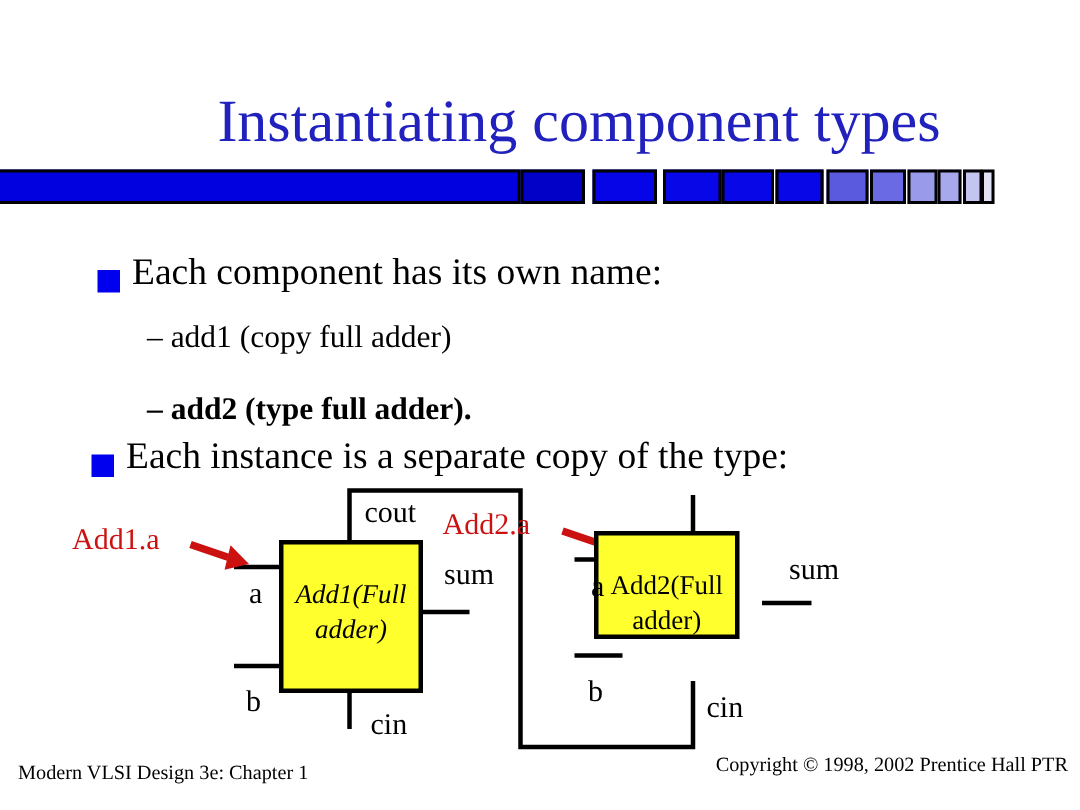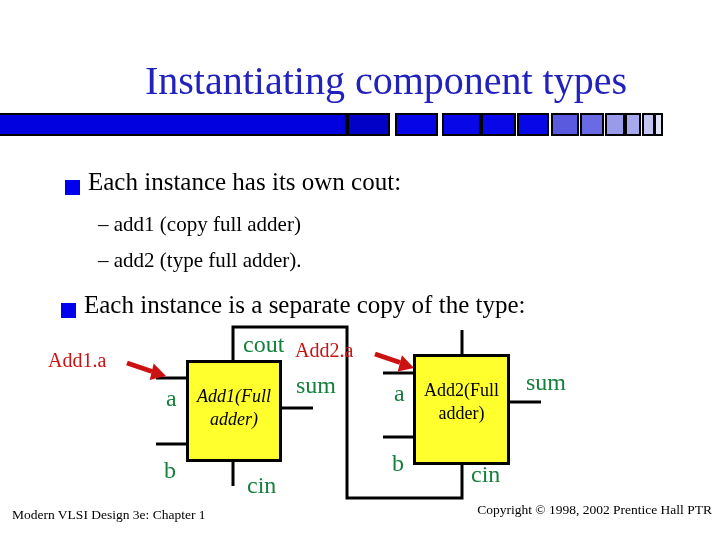--- a/index.html
+++ b/index.html
@@ -18,21 +18,21 @@
   
   .bullet-square{position:absolute;width:15px;height:15px;background:#0000EE;}
   .bullet-text{position:absolute;font-size:25px;color:#000000;white-space:nowrap;}
   .sub-bullet{position:absolute;font-size:21px;color:#000000;white-space:nowrap;}
   
   #diagram-svg{position:absolute;left:0;top:0;width:720px;height:540px;}
   .adder-box{
     position:absolute;background:#FFFF2E;border:3px solid #000000;
     text-align:center;font-size:18px;line-height:23px;padding-top:22px;box-sizing:border-box;
   }
-  .pin-label{position:absolute;font-size:24px;color:#15803d;white-space:nowrap;}
+  .pin-label{position:absolute;font-size:20px;color:#000000;white-space:nowrap;}
   .pointer-label{position:absolute;font-size:20px;color:#CC1111;white-space:nowrap;}
   
   .footer-text{position:absolute;font-size:13.5px;color:#000000;white-space:nowrap;}
   #footer-left{left:12px;top:507px;}
   #footer-right{right:8px;top:502px;}
 </style>
 </head>
 <body>
 
 <div id="slide">
@@ -48,23 +48,23 @@
       <div class="bar-seg" style="left: 519px; width: 28px; background: rgb(7, 7, 232);"></div>
       <div class="bar-seg" style="left: 553px; width: 24px; background: rgb(90, 90, 223);"></div>
       <div class="bar-seg" style="left: 582px; width: 20px; background: rgb(106, 106, 228);"></div>
       <div class="bar-seg" style="left: 607px; width: 16px; background: rgb(154, 154, 234);"></div>
       <div class="bar-seg" style="left: 627px; width: 12px; background: rgb(168, 168, 236);"></div>
       <div class="bar-seg" style="left: 644px; width: 9px; background: rgb(196, 196, 240);"></div>
       <div class="bar-seg" style="left: 656px; width: 5px; background: rgb(226, 226, 246);"></div>
     </div>
 
   <div class="bullet-square" style="left:65px;top:180px;"></div>
-  <div class="bullet-text" style="left:88px;top:168px;">Each instance has its own cout:</div>
+  <div class="bullet-text" style="left:88px;top:168px;">Each component has its own name:</div>
   <div class="sub-bullet" style="left:98px;top:212px;">– add1 (copy full adder)</div>
-  <div class="sub-bullet" style="left:98px;top:248px;">– add2 (type full adder).</div>
+  <div class="sub-bullet" style="left:98px;top:260px;font-weight:bold;">– add2 (type full adder).</div>
 
   <div class="bullet-square" style="left:61px;top:303px;"></div>
   <div class="bullet-text" style="left:84px;top:291px;text-align:center;">Each instance is a separate copy of the type:</div>
 
   <svg id="diagram-svg" viewBox="0 0 720 540" xmlns="http://www.w3.org/2000/svg">
 
     <polyline points="233,360 233,327 347,327 347,498 462,498 462,454" fill="none" stroke="#000000" stroke-width="3"></polyline>
 
     <line x1="233" y1="460" x2="233" y2="486" stroke="#000000" stroke-width="3"></line>
     <line x1="156" y1="378" x2="188" y2="378" stroke="#000000" stroke-width="3"></line>
@@ -83,21 +83,21 @@
     <g>
       <line x1="375" y1="354" x2="400" y2="362.5" stroke-width="5" stroke="#CC1111"></line>
       <polygon points="414,368 397.7,371.5 401.9,355.2" fill="#CC1111"></polygon>
     </g>
   </svg>
 
   <div class="adder-box" style="left:186px;top:360px;width:96px;height:102px;font-style:italic;">
     <div>Add1(Full</div>
     <div>adder)</div>
   </div>
-  <div class="adder-box" style="left:413px;top:354px;width:97px;height:111px;">
+  <div class="adder-box" style="left:396px;top:354px;width:97px;height:72px;">
     <div>Add2(Full</div>
     <div>adder)</div>
   </div>
 
   <div class="pointer-label" style="left:48px;top:349px;">Add1.a</div>
   <div class="pointer-label" style="left:295px;top:339px;">Add2.a</div>
 
   <div class="pin-label" style="left:243px;top:331px;">cout</div>
   <div class="pin-label" style="left:166px;top:385px;">a</div>
   <div class="pin-label" style="left:164px;top:457px;">b</div>

